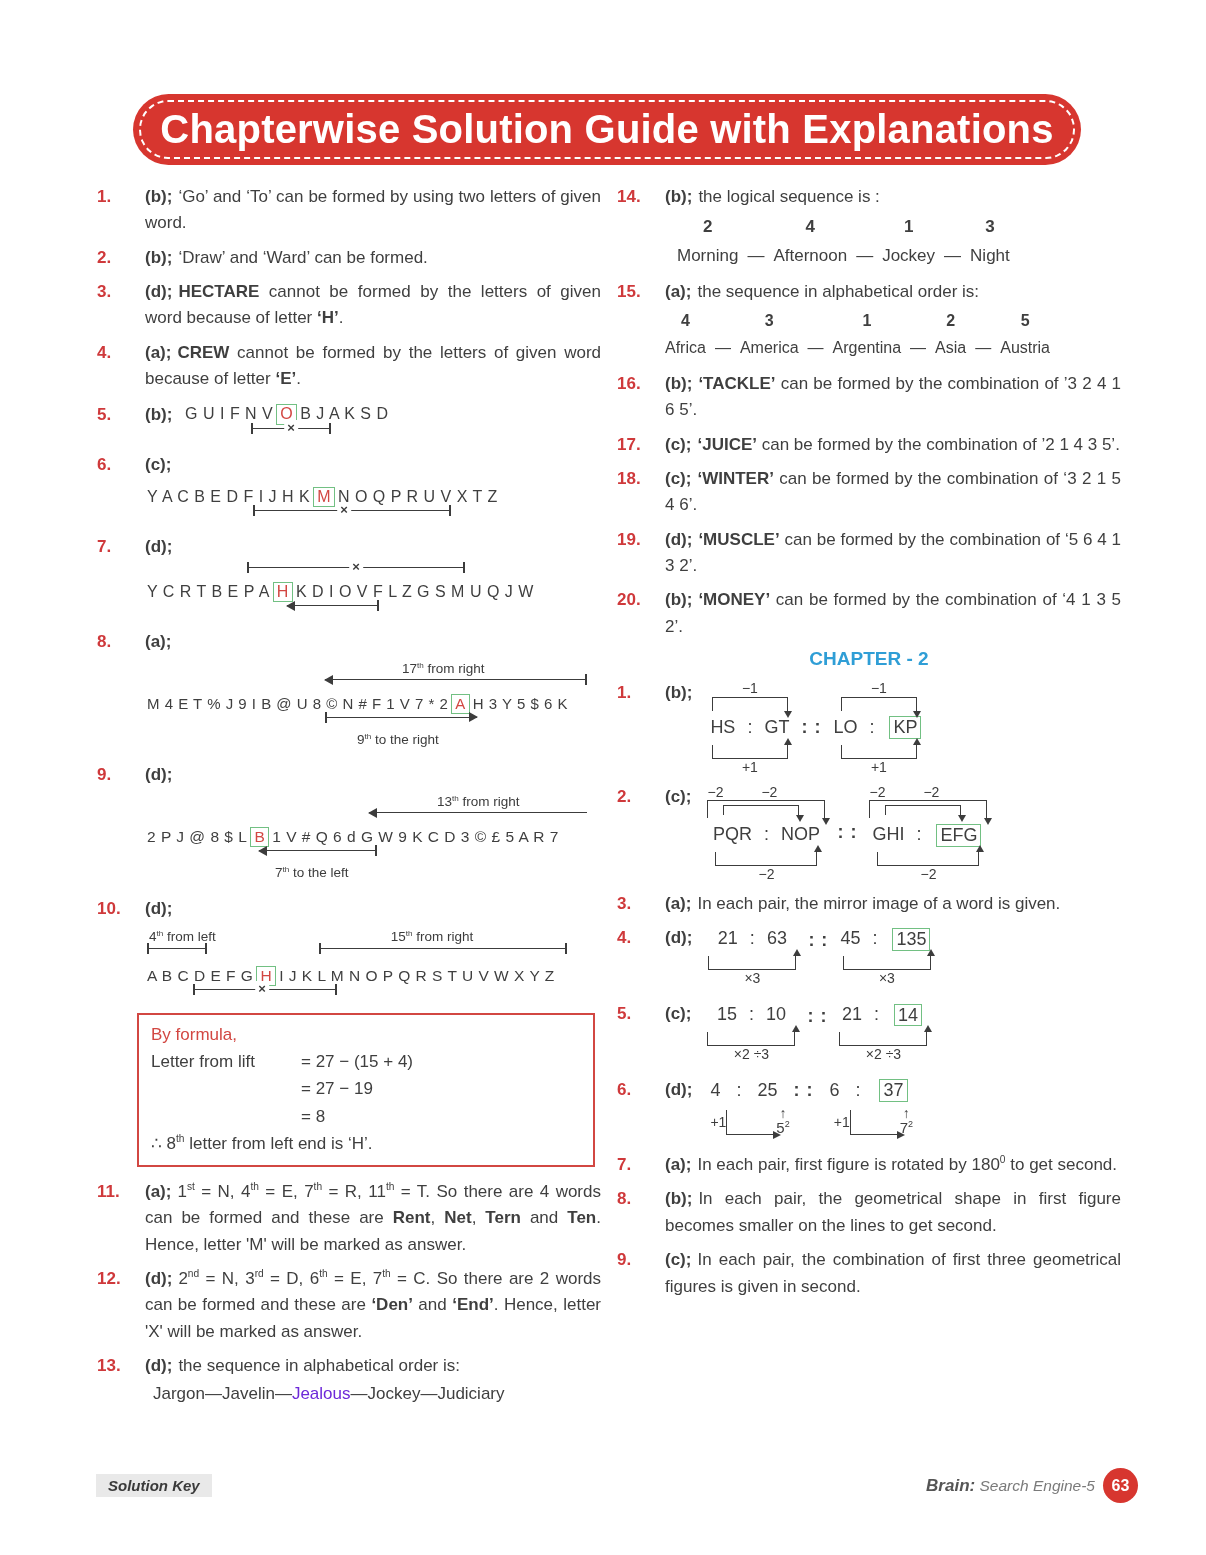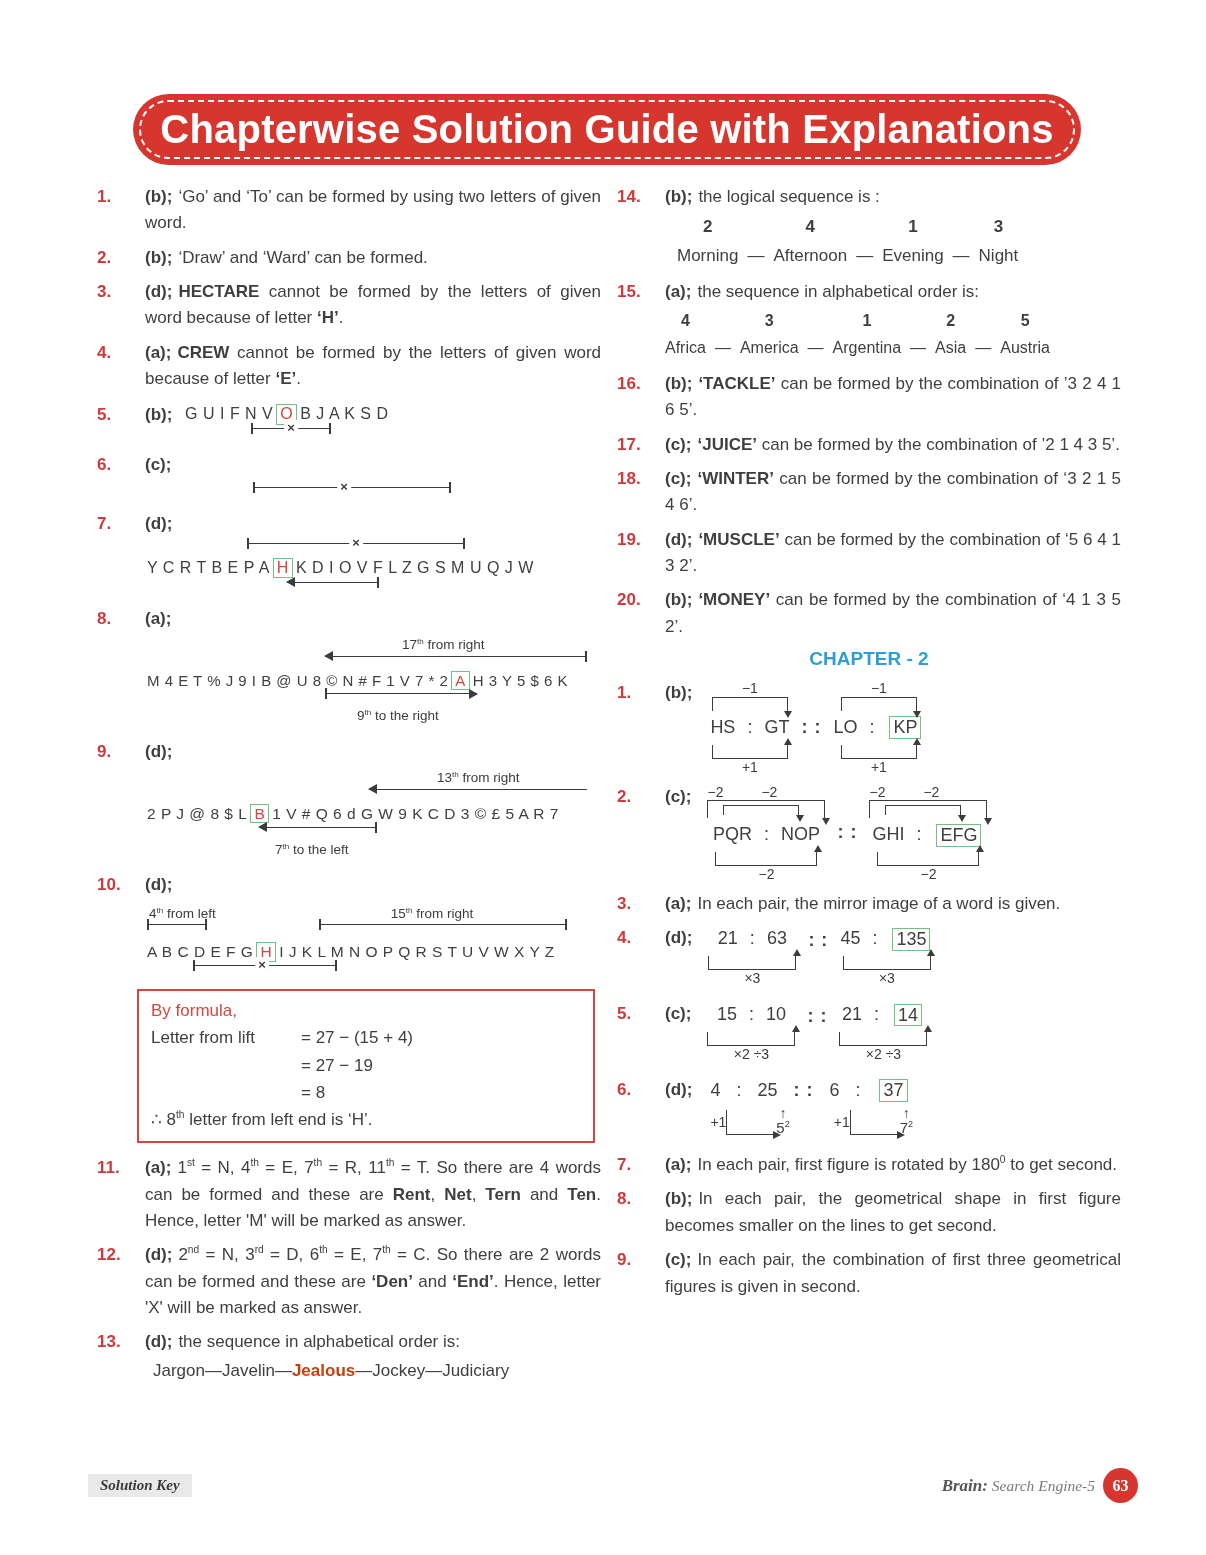--- a/index.html
+++ b/index.html
@@ -16,21 +16,21 @@
   
   .columns{position:absolute;left:97px;top:184px;width:1024px;display:flex;gap:16px;}
   .col{width:504px;}
   .chapter-heading{color:#2f9ed6;font-weight:bold;font-size:19px;text-align:center;margin:4px 0 10px 0;}
   .item{display:flex;margin-bottom:8px;}
   .inum{width:48px;flex:none;color:#cf393b;font-weight:bold;font-size:17px;line-height:1.55;}
   .ibody{flex:1;font-size:17px;line-height:1.55;text-align:justify;}
   .nojust{text-align:left;}
   .ans{font-weight:bold;margin-right:6px;}
   .bld{font-weight:bold;}
-  .hl{color:#c2410c;font-weight:bold;}
+  .hl{color:#6d28d9;font-weight:normal;}
   .seqline{margin-top:2px;margin-left:8px;}
   
   .series{display:block;font-size:16px;line-height:1.3;margin:2px 0 4px 2px;white-space:nowrap;}
   .series-inline{display:inline-block;vertical-align:top;}
   .letters{white-space:nowrap;letter-spacing:0.5px;}
   .gbox{display:inline-block;border:1.6px solid #72c083;padding:0 3px;margin:0 3px;line-height:1.15;}
   .gbox.redletter{color:#d24742;}
   .meas{position:relative;border-top:1.7px solid #3c3c3c;height:11px;margin-top:3px;}
   .meas.abv{margin-top:0;margin-bottom:3px;}
   .meas.tl::before,.meas.tr::after{content:"";position:absolute;top:-6px;width:1.7px;height:11px;background:#3c3c3c;}
@@ -72,22 +72,22 @@
     border-top:4.5px solid transparent;border-bottom:4.5px solid transparent;border-left:8px solid #3c3c3c;}
   .sqcol{display:flex;flex-direction:column;align-items:center;margin-left:3px;margin-top:-2px;}
   .upA{font-size:14px;font-weight:bold;line-height:1;}
   .sqv{font-size:15px;line-height:1.1;}
   
   .seqtable{display:flex;align-items:flex-end;margin:4px 0 2px 12px;font-size:17px;}
   .seqcell{display:flex;flex-direction:column;align-items:center;}
   .seqnum{font-weight:bold;margin-bottom:2px;}
   .seqdash{padding:0 9px;}
   
-  .footer{position:absolute;left:0;right:0;top:1468px;display:flex;justify-content:space-between;
-    align-items:center;padding:0 68px 0 88px;font-family:Liberation Serif, serif;}
+  .footer{position:absolute;left:8px;right:0;top:1468px;display:flex;justify-content:space-between;
+    align-items:center;padding:0 68px 0 88px;}
   .fleft{background:#e9e9e9;padding:3px 12px;font-style:italic;font-weight:bold;font-size:15px;color:#3a3a3a;}
   .fright{display:flex;align-items:center;gap:8px;}
   .brandb{font-style:italic;font-weight:bold;color:#555555;font-size:17px;}
   .brandr{font-style:italic;color:#7a7a7a;font-size:15.5px;}
   .pagenum{width:35px;height:35px;border-radius:50%;background:#d7362f;color:#ffffff;
     font-weight:bold;font-size:16px;display:flex;align-items:center;justify-content:center;}
 </style>
 </head>
 <body>
 
@@ -139,20 +139,21 @@
             </div>
         </div>
       </div>
     </div>
 
     <div class="item" style="margin-top:8px">
       <span class="inum">6.</span>
       <div class="ibody nojust">
         <span class="ans">(c);</span>
         <div class="series" style="margin-top:8px">
+          <div class="letters"><span>Y A C B E D F I J H K</span><span class="gbox redletter">M</span><span>N O Q P R U V X T Z</span></div>
           <div class="meas tl tr" style="margin-left:106px;width:198px">
               <span class="xm" style="left:46%">×</span>
             </div>
         </div>
       </div>
     </div>
 
     <div class="item" style="margin-top:8px">
       <span class="inum">7.</span>
       <div class="ibody nojust">
@@ -268,21 +269,21 @@
               <span>Morning</span>
             </div>
           <span class="seqdash">—</span>
           <div class="seqcell">
               <span class="seqnum">4</span>
               <span>Afternoon</span>
             </div>
           <span class="seqdash">—</span>
           <div class="seqcell">
               <span class="seqnum">1</span>
-              <span>Evening</span>
+              <span>Jockey</span>
             </div>
           <span class="seqdash">—</span>
           <div class="seqcell">
               <span class="seqnum">3</span>
               <span>Night</span>
             </div>
         </div>
       </div>
     </div>
 

